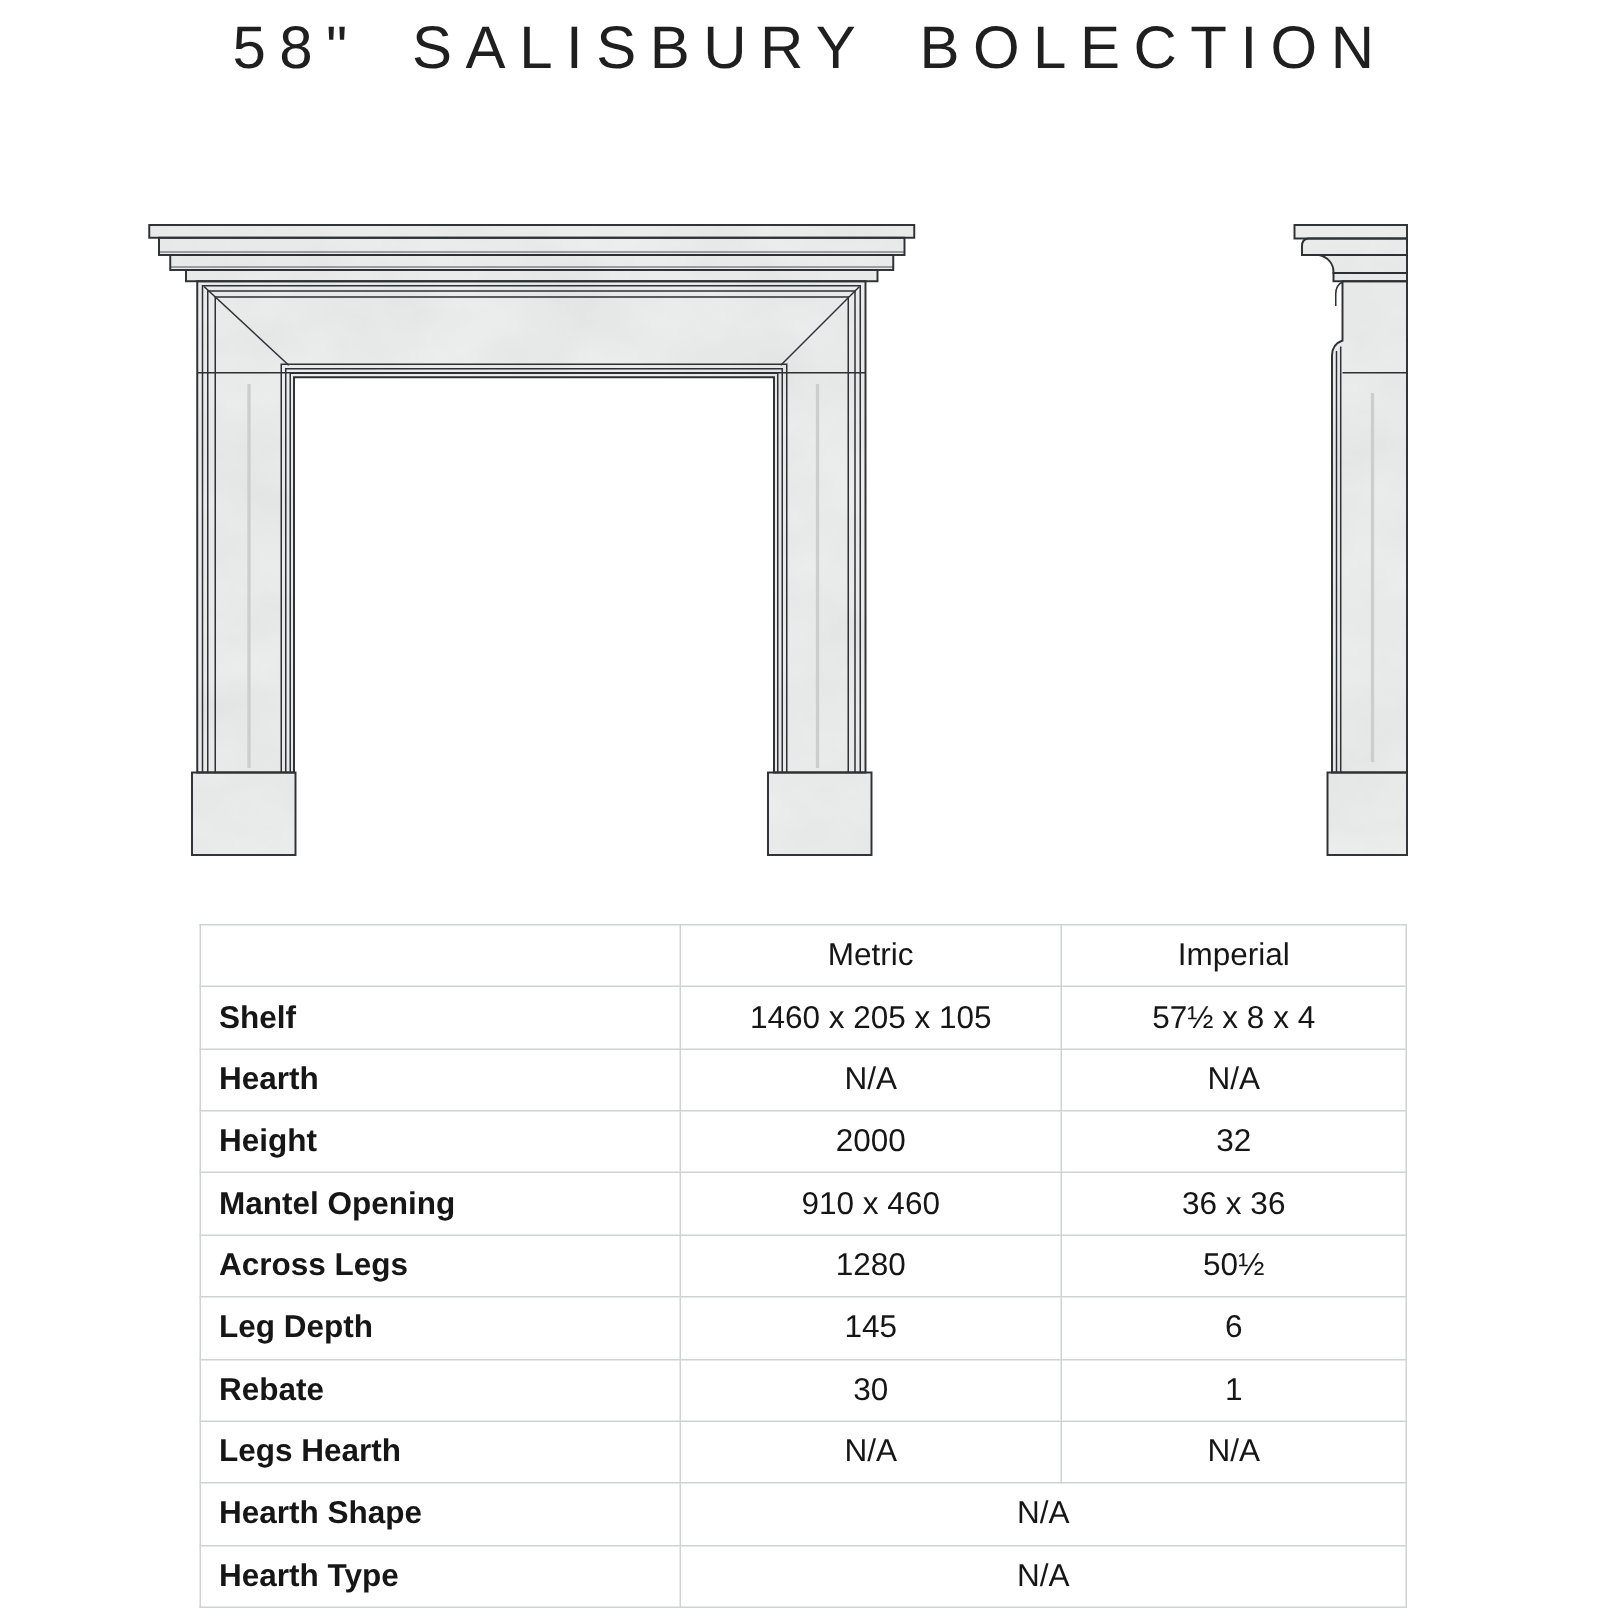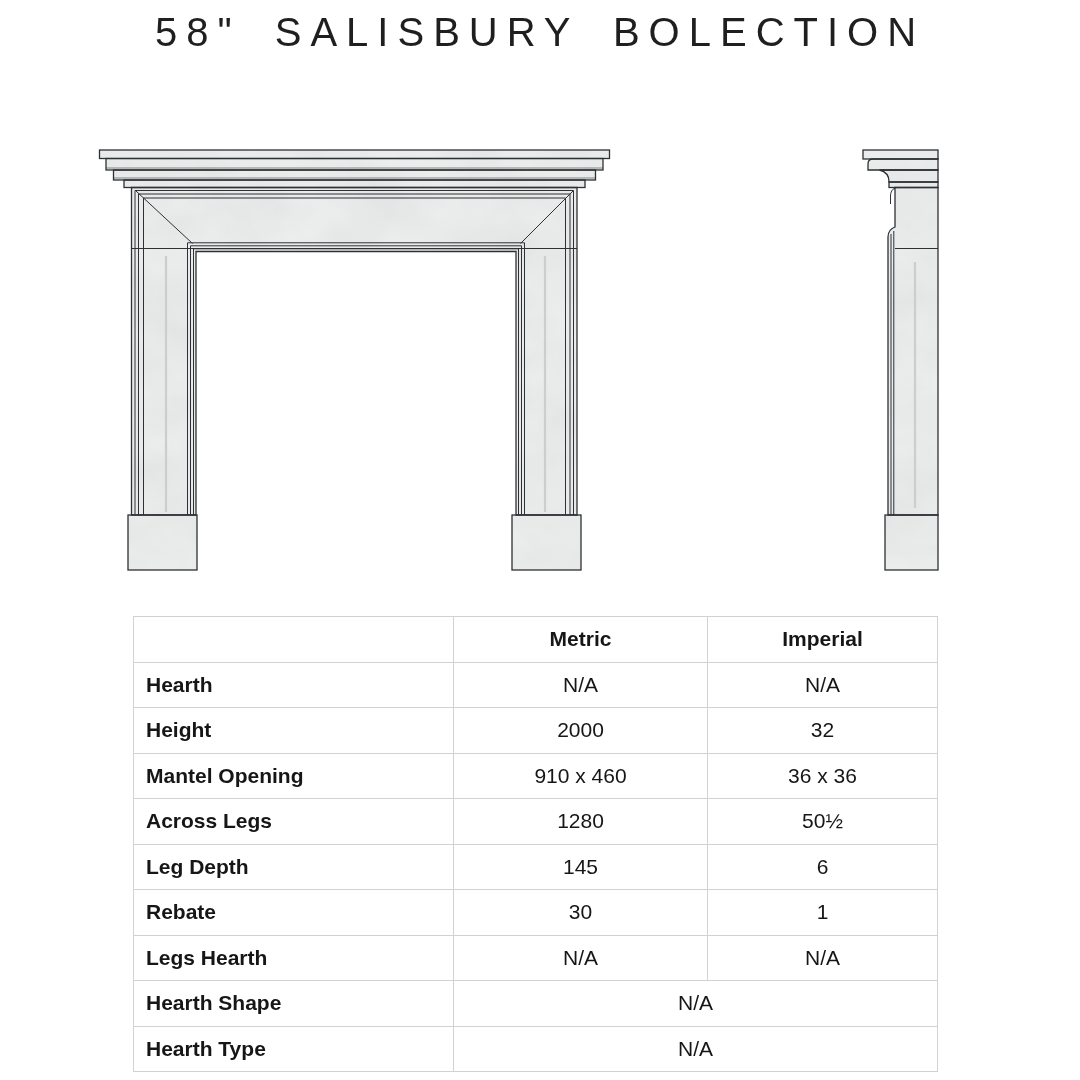--- a/index.html
+++ b/index.html
@@ -18,21 +18,21 @@
     border-collapse:collapse;table-layout:fixed;
     font-size:21px;color:#161616;
   }
   .spec-table th,.spec-table td{
     border:1px solid #cfd3d3;padding:0;vertical-align:middle;
     overflow:hidden;white-space:nowrap;
   }
   .spec-table th.row-label{
     text-align:left;padding-left:12px;font-weight:700;
   }
-  .spec-table th.col-header{text-align:center;font-weight:700;}
+  .spec-table th.col-header{text-align:center;font-weight:400;}
   .spec-table td{text-align:center;font-weight:400;}
 </style>
 </head>
 <body>
 
 <div class="page">
 
   <div class="title">58" SALISBURY BOLECTION</div>
 
   <svg class="drawing" width="1080" height="600" viewBox="0 0 1080 600">
@@ -121,20 +121,25 @@
         <col style="width:254px">
         <col style="width:230px">
       </colgroup>
     <tbody>
         <tr>
       <th class="row-label"></th>
       <th class="col-header">Metric</th>
       <th class="col-header">Imperial</th>
     </tr>
     <tr>
+      <th class="row-label">Shelf</th>
+      <td>1460 x 205 x 105</td>
+      <td>57½ x 8 x 4</td>
+    </tr>
+    <tr>
       <th class="row-label">Hearth</th>
       <td>N/A</td>
       <td>N/A</td>
     </tr>
     <tr>
       <th class="row-label">Height</th>
       <td>2000</td>
       <td>32</td>
     </tr>
     <tr>

